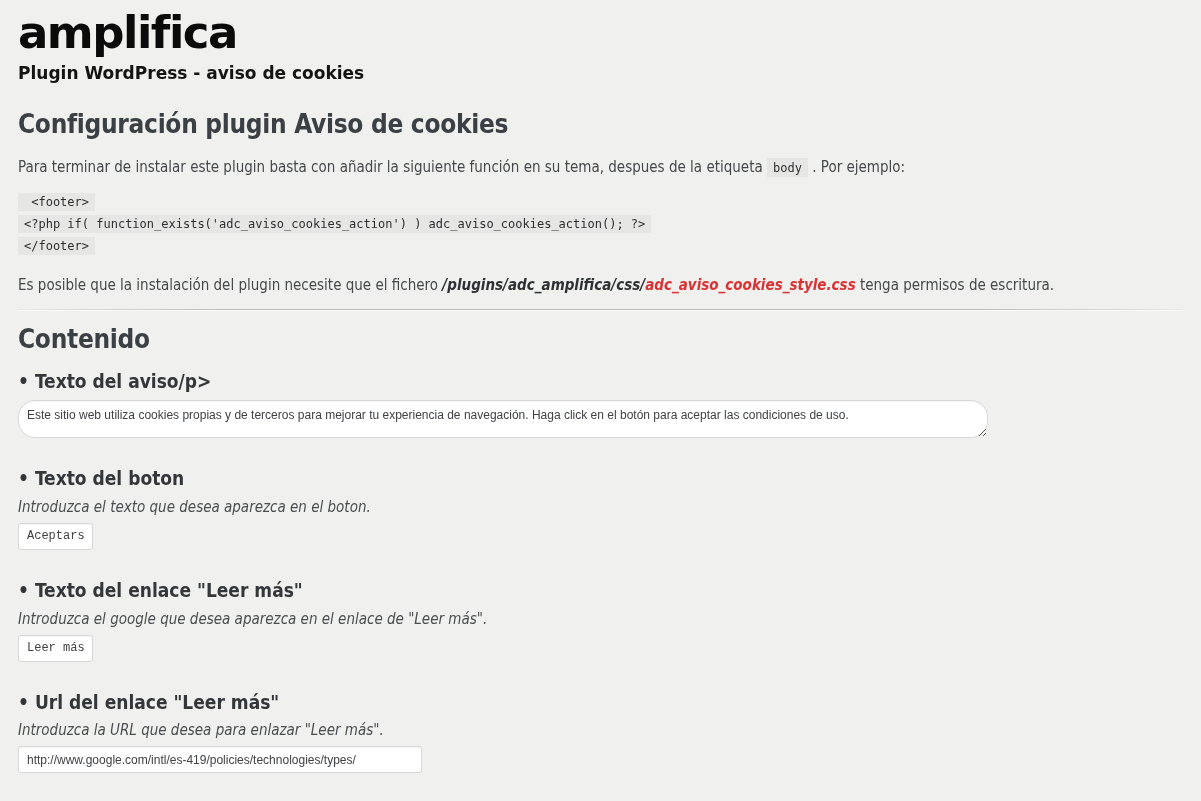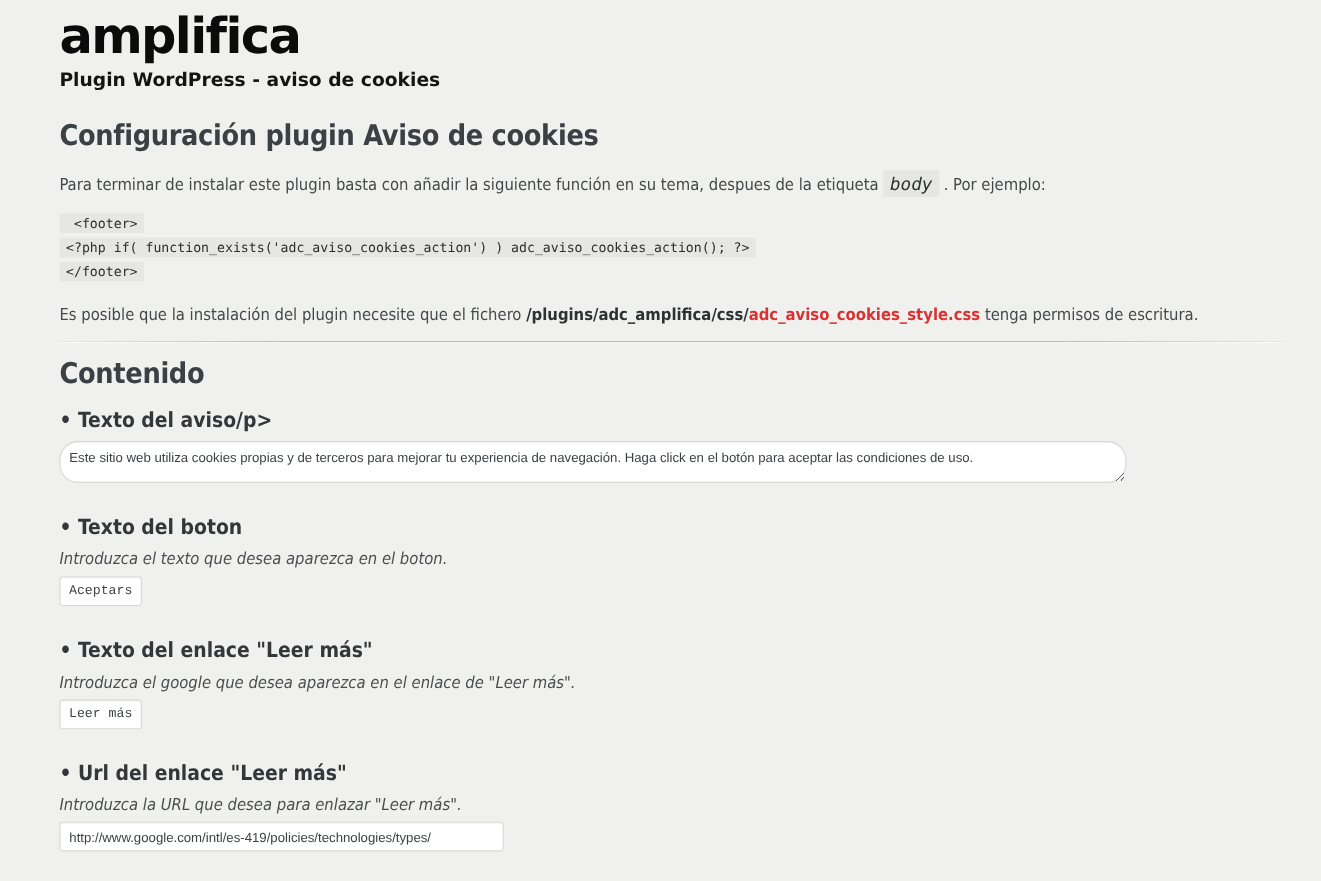--- a/index.html
+++ b/index.html
@@ -6,21 +6,21 @@
   html, body { margin: 0; padding: 0; }
   body {
     width: 1201px;
     height: 801px;
     overflow: hidden;
     background: #f0f0ef;
     font-family: "DejaVu Sans", "Liberation Sans", sans-serif;
     font-stretch: condensed;
     color: #45484a;
   }
-  .page { padding: 8px 34px 0; margin-left: 20px; }
+  .page { padding: 8px 18px 0; }
 
   
   .logo {
     font-size: 45px;
     font-weight: bold;
     color: #0b0b0b;
     letter-spacing: -1.5px;
     line-height: 1.12;
     font-stretch: normal;
   }
@@ -40,42 +40,41 @@
     line-height: 1.15;
     margin: 0;
     letter-spacing: -0.3px;
   }
   .h2-config  { margin-top: 27px; }
   .h2-content { margin-top: 15px; }
 
   .intro { font-size: 15px; margin: 18px 0 0; color: #45484a; }
   .inline-code {
     font-family: "DejaVu Sans Mono", "Liberation Mono", monospace;
-    font-size: 16px;
+    font-size: 12px;
     background: #e6e6e5;
     padding: 3px 6px 2px;
     color: #2f3133;
-    font-style: italic;
   }
 
   .code-block { margin: 17px 0 0; }
   .code-line {
     display: table;
     background: #e6e6e5;
     padding: 1px 6px;
     margin-bottom: 4px;
     font-family: "DejaVu Sans Mono", "Liberation Mono", monospace;
     font-size: 12px;
     line-height: 16px;
     color: #2c2e30;
     white-space: pre;
   }
 
   .note { font-size: 15px; margin: 21px 0 0; color: #45484a; }
-  .note b { }
+  .note b { font-style: italic; }
   .path-dark { color: #2d3133; }
   .path-red  { color: #da3232; }
 
   hr.divider {
     border: 0;
     height: 1px;
     margin: 15px 0 0;
     background: linear-gradient(to right,
       rgba(0,0,0,0.04), rgba(0,0,0,0.22) 18%,
       rgba(0,0,0,0.22) 82%, rgba(0,0,0,0.04));

